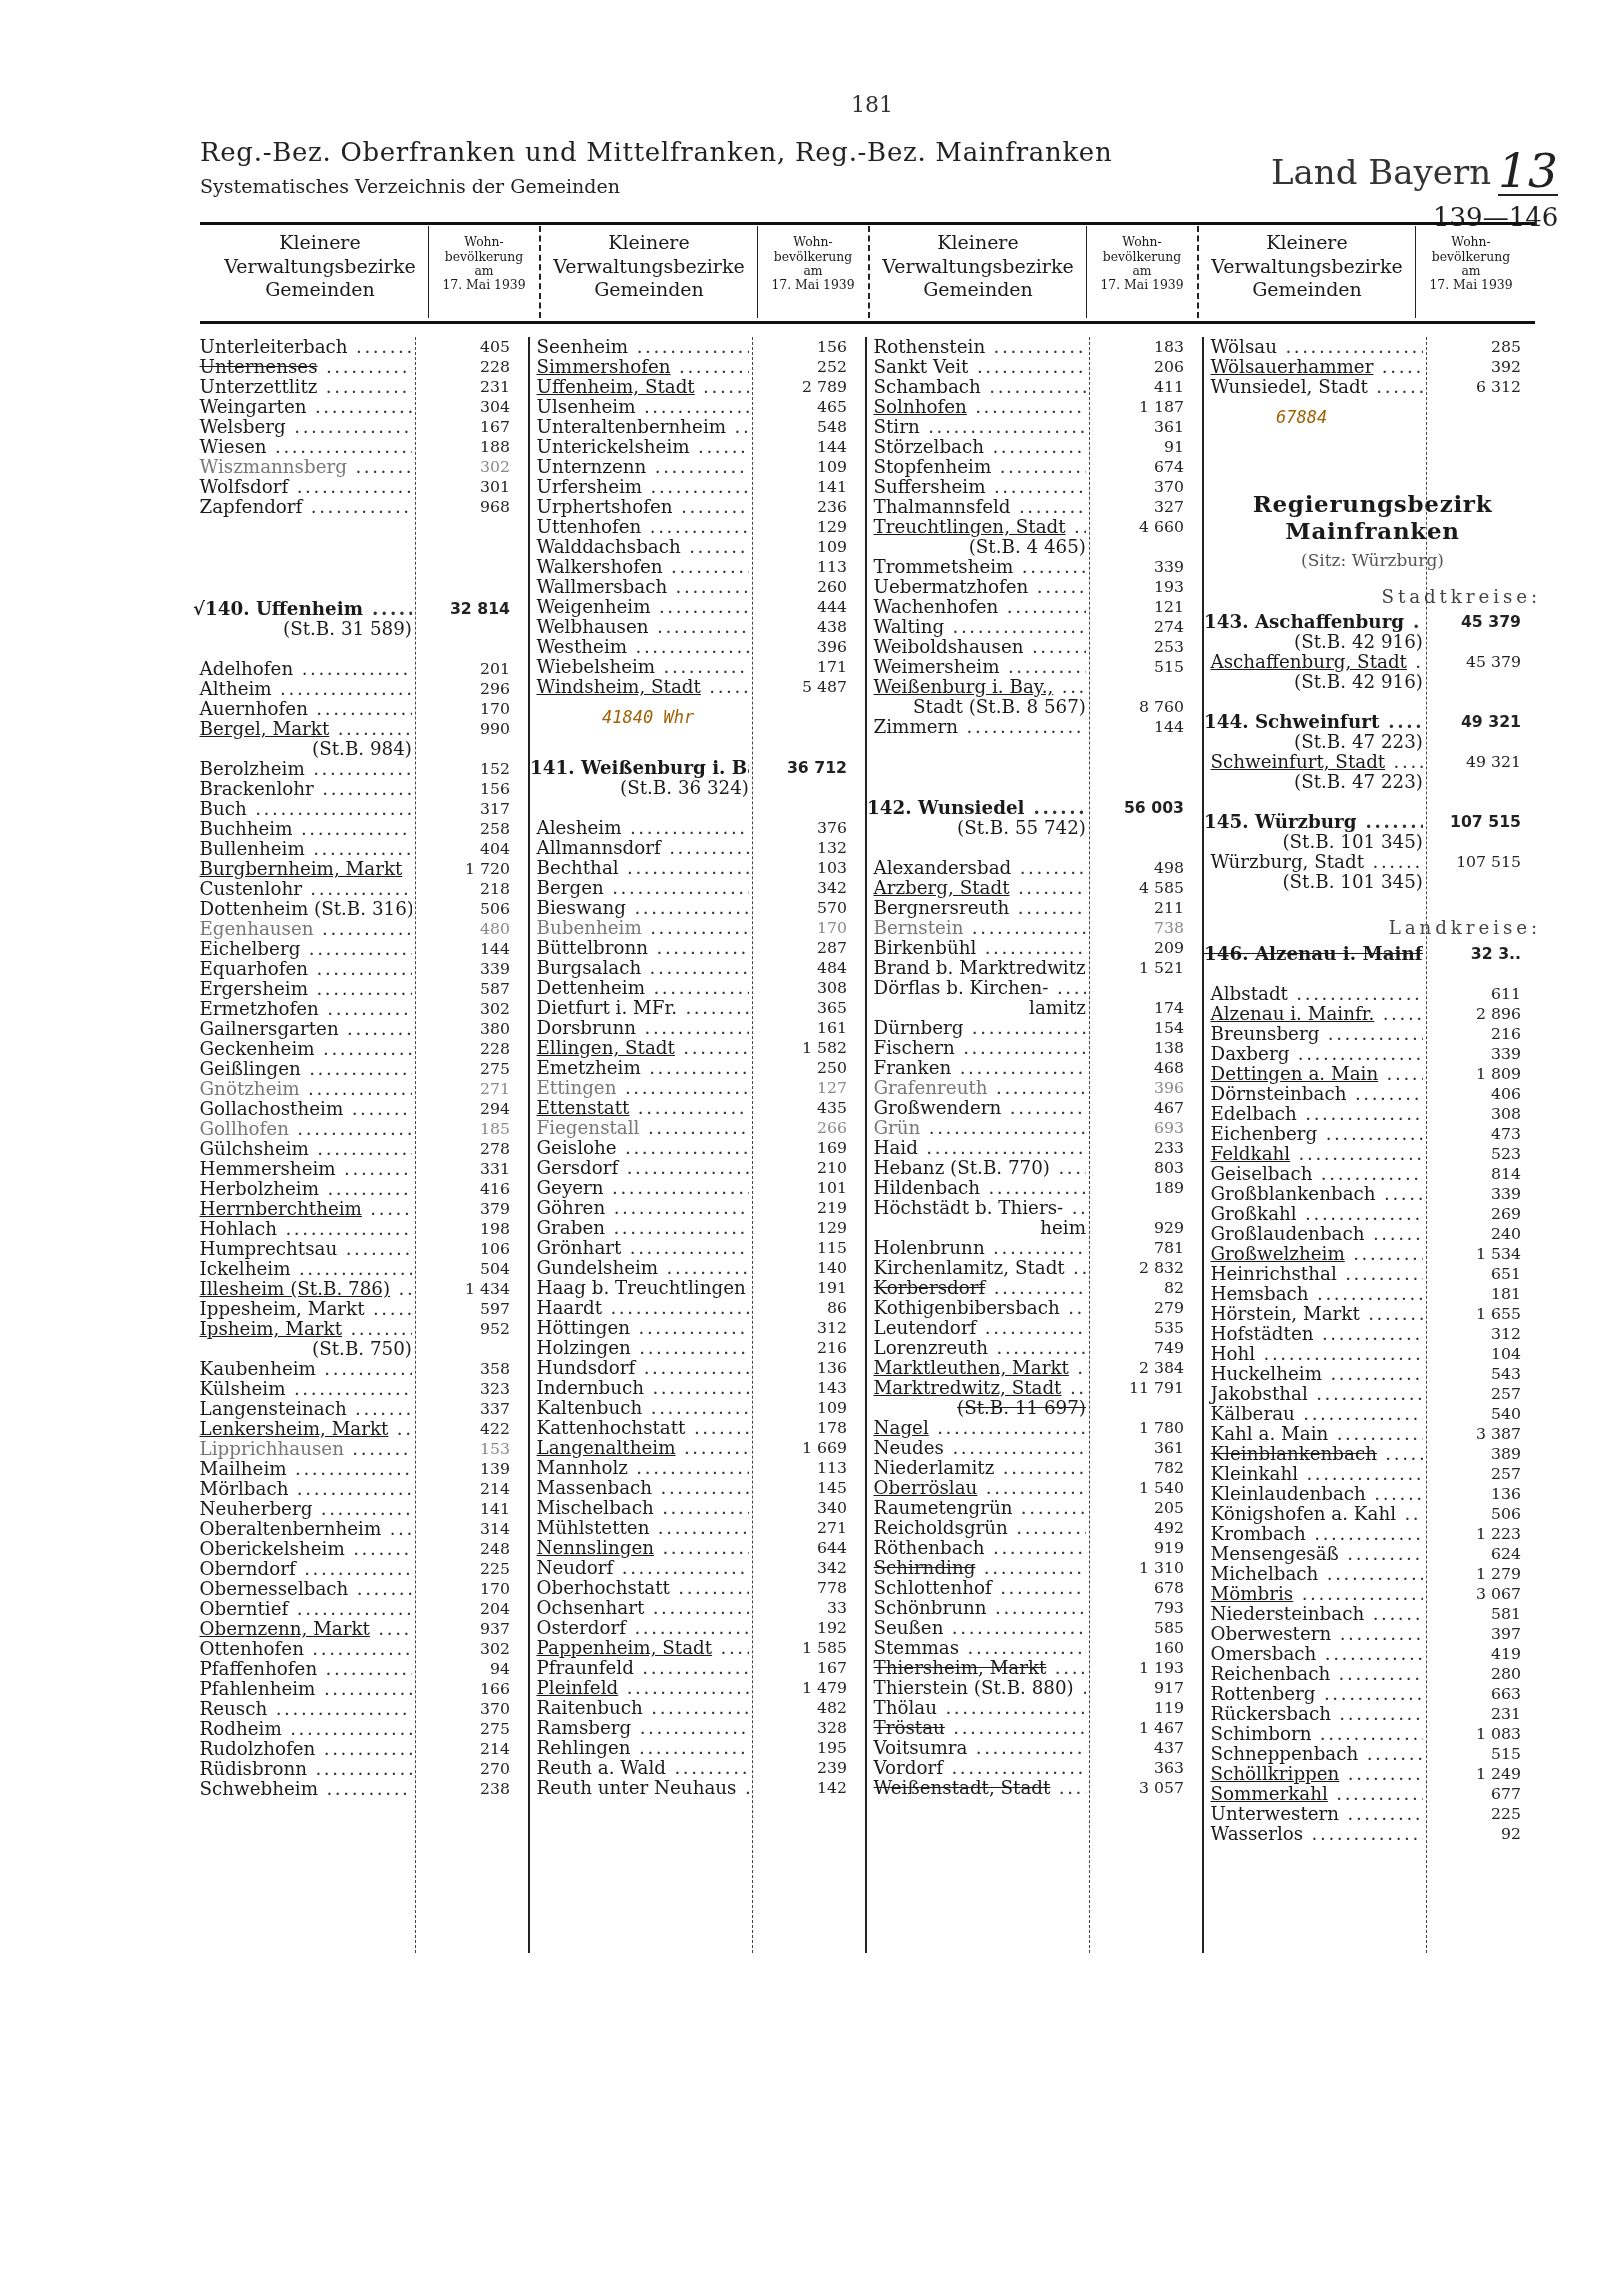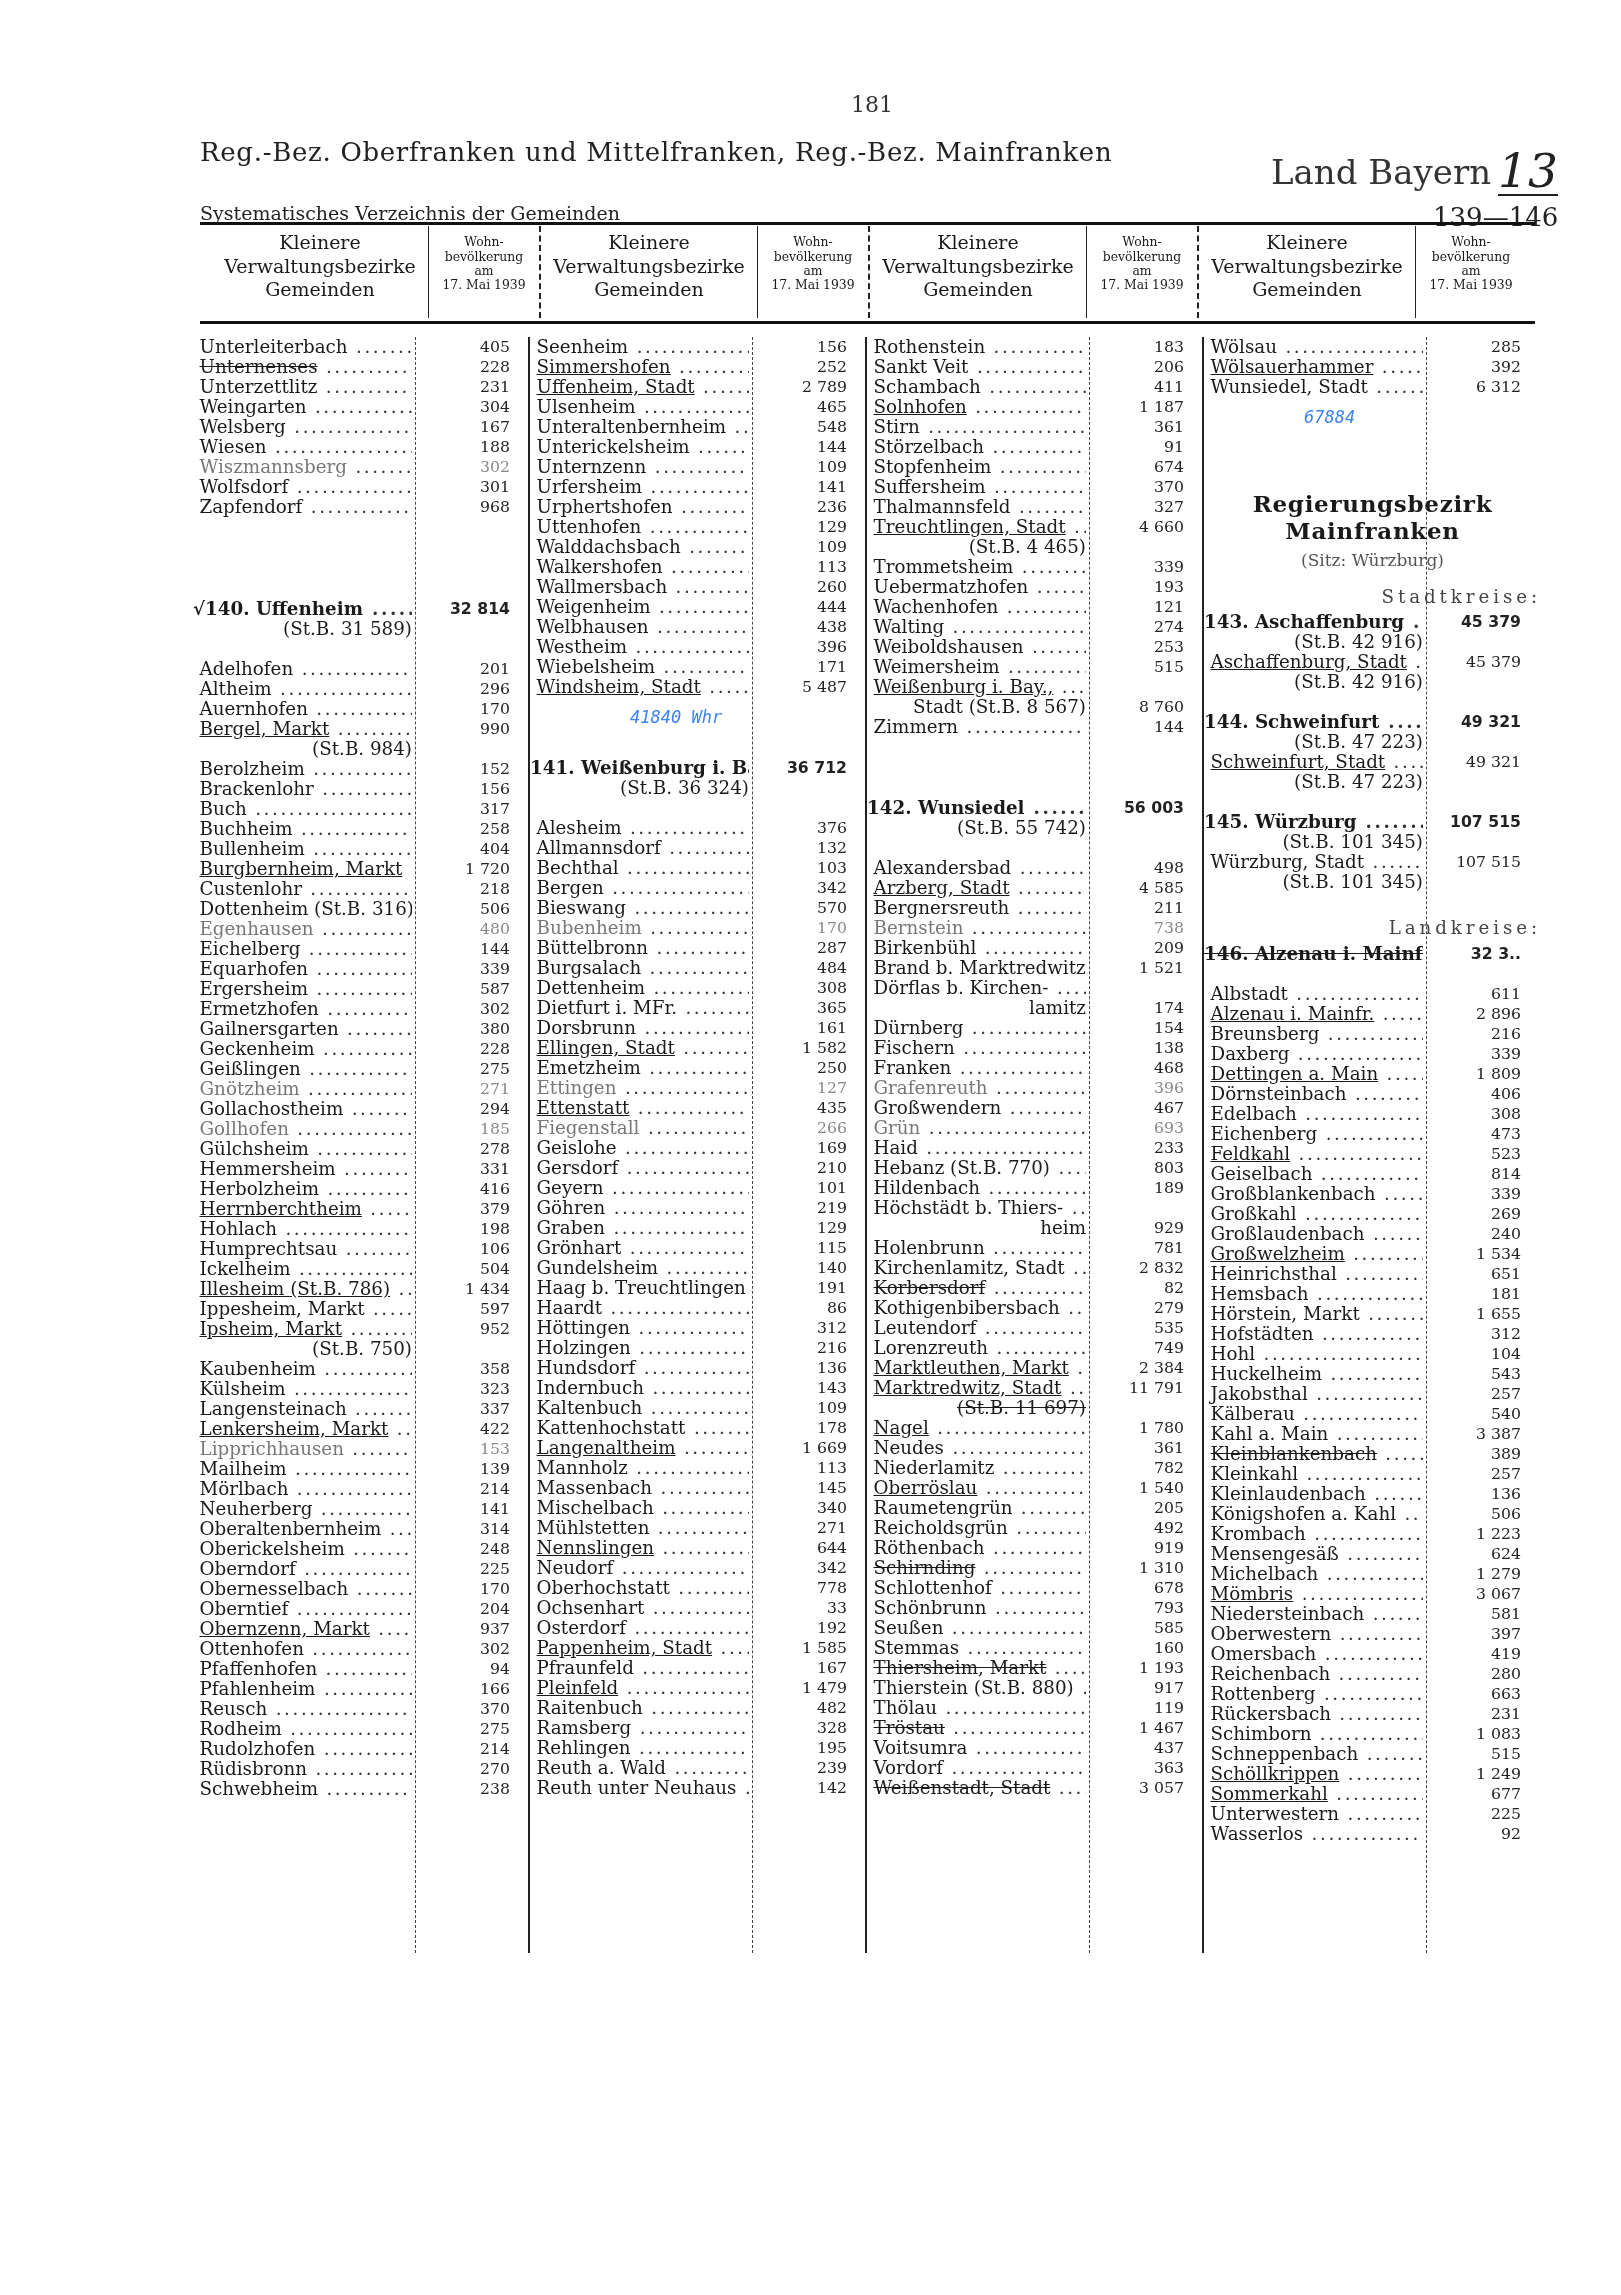--- a/index.html
+++ b/index.html
@@ -2,21 +2,21 @@
 <html style="font-size:10.5px"><head>
 <meta charset="utf-8">
 <style>
   html, body { margin: 0; padding: 0; background: #ffffff; }
   body {
     width: 1622px; height: 2295px; position: relative; overflow: hidden;
     font-family: "DejaVu Serif", "Liberation Serif", serif; color: #1a1a1a;
   }
   .page-num { position: absolute; top: 92px; left: 851px; font-size: 22px; color: #333; }
   .title { position: absolute; top: 137px; left: 200px; font-size: 26px; letter-spacing: 0.7px; color: #222; }
-  .subtitle { position: absolute; top: 202px; left: 200px; font-size: 19px; color: #222; }
+  .subtitle { position: absolute; top: 175px; left: 200px; font-size: 19px; color: #222; }
   .land { position: absolute; top: 152px; left: 1271px; font-size: 34px; color: #333; }
   .land-num { position: absolute; top: 148px; left: 1498px; font-size: 47px; color: #222; border-bottom: 2.6px solid #222; line-height: 46px; font-style: italic; }
   .range { position: absolute; top: 202px; left: 1433px; font-size: 26px; color: #222; }
   .rule { position: absolute; left: 200px; width: 1335px; height: 2.6px; background: #111; }
   .header-row { position: absolute; top: 226px; left: 212px; width: 1335px; height: 92px; display: flex; }
   .hcol { display: flex; }
   .hname { width: 216px; text-align: center; font-size: 19px; line-height: 23.6px; padding-top: 5.2px; border-right: 1.3px solid #222; }
   .hpop { width: 110px; text-align: center; font-size: 12.4px; line-height: 14.4px; padding-top: 9.2px; border-right: 2px dashed #222; }
   .hcol:last-child .hpop { border-right: none; }
   .columns { position: absolute; top: 337px; left: 193px; width: 1348px; height: 1616px; display: flex; }
@@ -33,21 +33,21 @@
   .row.kreis .pop { font-weight: bold; font-family: "DejaVu Sans", sans-serif; font-size: 15.7px; }
   .row.underlined .name span { text-decoration: underline; }
   .row.struck .name span { text-decoration: line-through; }
   .row.faded { color: #777; }
   .row.faded .pop { color: #888; }
   .spacer { height: 20px; }
   .spacer-big { height: 41px; }
   .heading { text-align: center; font-size: 23px; font-weight: bold; letter-spacing: 0.7px; padding: 3.9px 0; margin-top: 28px; }
   .heading-sub { text-align: center; font-size: 17px; color: #555; padding: 2.6px 0 10.5px 0; }
   .section-label { text-align: right; font-size: 18.3px; letter-spacing: 3.9px; color: #444; padding: 5.2px 0; }
-  .handwriting { font-family: "DejaVu Sans Mono", monospace; font-size: 17px; color: #3b82f6; padding-left: 72px; height: 41px; line-height: 41px; font-style: italic; margin-left: 28px; }
+  .handwriting { font-family: "DejaVu Sans Mono", monospace; font-size: 17px; color: #a16207; padding-left: 72px; height: 41px; line-height: 41px; font-style: italic; }
 </style>
 </head>
 <body>
 
 <div class="page-num">181</div>
 <div class="title">Reg.-Bez. Oberfranken und Mittelfranken, Reg.-Bez. Mainfranken</div>
 <div class="subtitle">Systematisches Verzeichnis der Gemeinden</div>
 <div class="land">Land Bayern</div>
 <div class="land-num">13</div>
 <div class="range">139—146</div>

